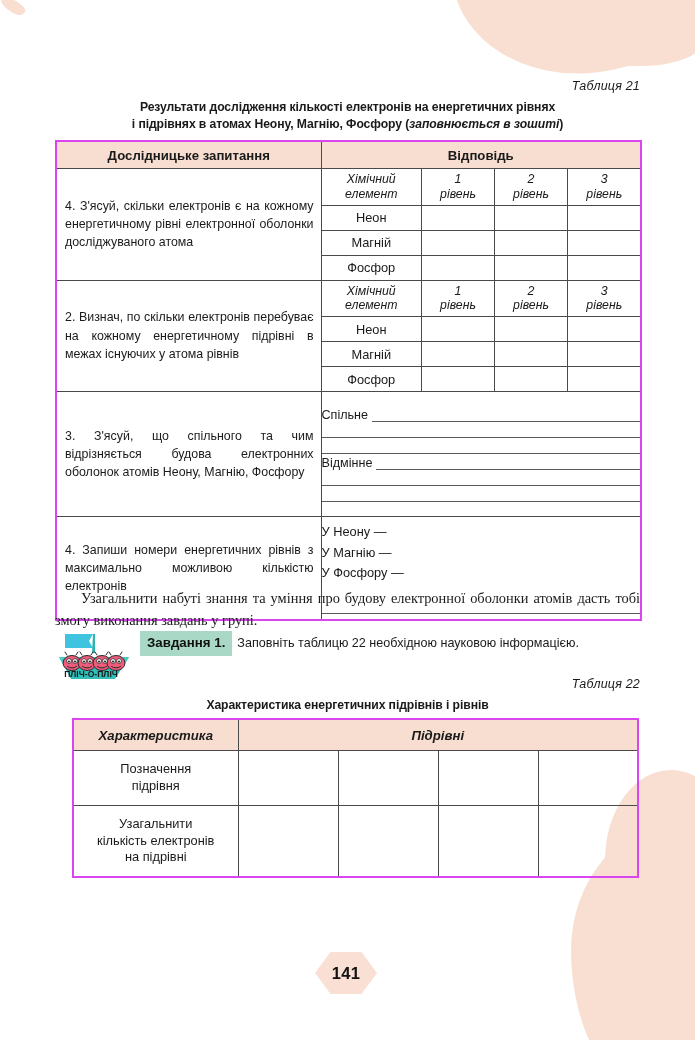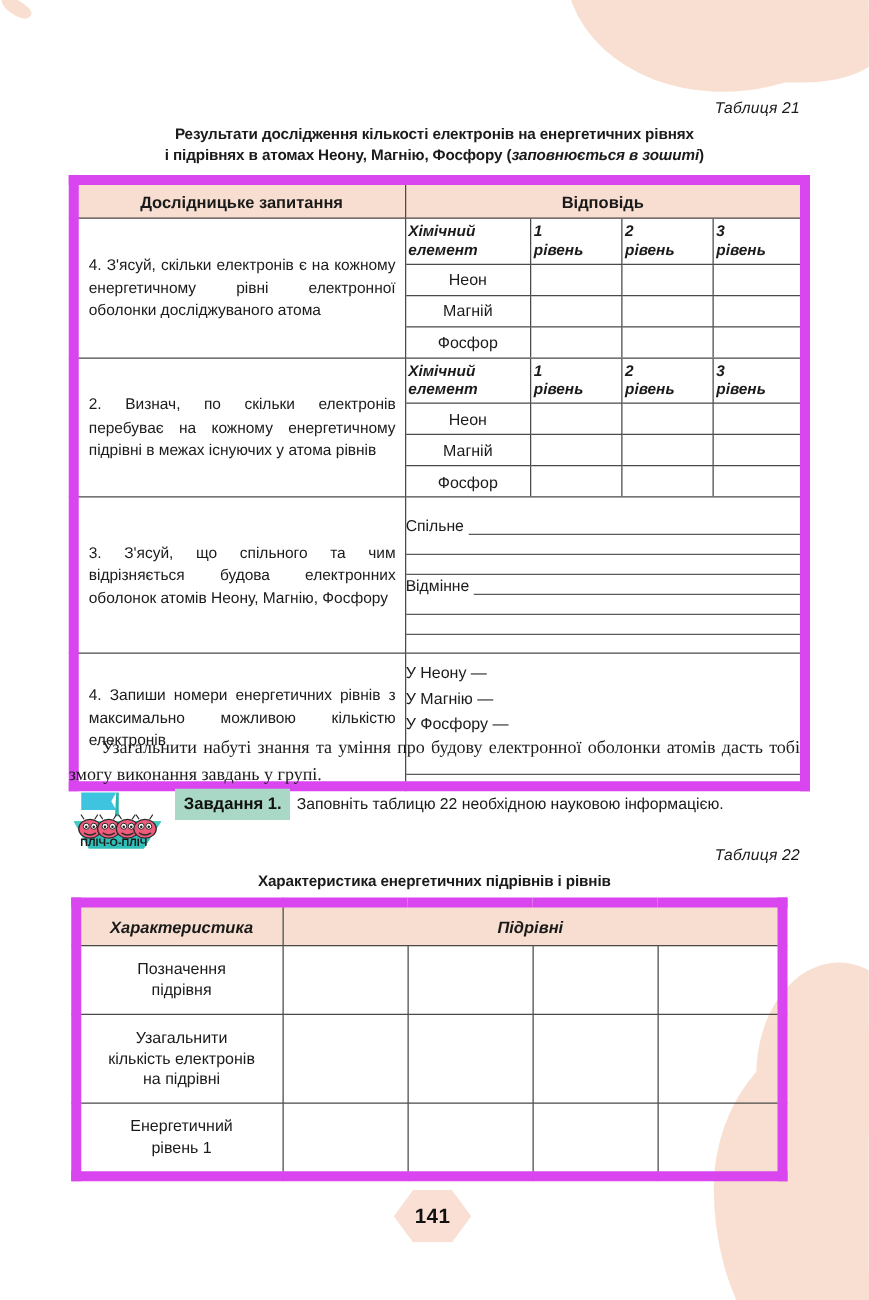--- a/index.html
+++ b/index.html
@@ -42,33 +42,33 @@
 
   .tbl-title{
     font-weight:bold;font-size:12.2px;line-height:1.42;text-align:center;
     letter-spacing:-.1px;
   }
   .tbl-title .it{font-style:italic;}
   #title21{position:absolute;left:55px;top:99px;width:585px;}
 
   
   table{border-collapse:collapse;table-layout:fixed;}
-  .xt{position:absolute;border:8px solid #d946ef;}
+  .xt{position:absolute;border:2px solid #d946ef;}
   .xt td,.xt th{border:1px solid #4a4a4a;padding:0;vertical-align:middle;}
   .hd{background:#f7ded0;font-weight:bold;text-align:center;font-size:13.2px;}
   .hdi{background:#f7ded0;font-weight:bold;font-style:italic;text-align:center;font-size:13.2px;}
 
   
   #t21{left:55px;top:140px;width:585px;}
   #t21 .q{
     font-size:12.4px;line-height:1.47;text-align:justify;
     padding:6px 7px 6px 8px;vertical-align:middle;
   }
   #t21 .subh{
-    font-weight:bold;font-style:italic;font-size:12.3px;text-align:left;
+    font-weight:normal;font-style:italic;font-size:12.3px;text-align:center;
     line-height:1.2;padding:3px 2px;
   }
   #t21 .el{
     font-size:12.8px;text-align:center;padding:3px 2px;
   }
   #t21 .blank{padding:3px 2px;}
   .nested{width:100%;border-collapse:collapse;}
   .nested td{border:1px solid #4a4a4a;}
   .nested tr:first-child td{border-top:none;}
   .nested tr:last-child td{border-bottom:none;}
@@ -101,21 +101,21 @@
   }
   .task-text{
     margin-left:85px;font-size:12.6px;line-height:1.5;text-align:justify;
   }
   .task-text .flow{display:inline;}
 
   #cap22{position:absolute;left:55px;top:677px;width:585px;}
   #title22{position:absolute;left:55px;top:697px;width:585px;}
 
   
-  #t22{left:57px;top:718px;width:565px;padding-left:19px;}
+  #t22{left:72px;top:718px;width:565px;padding-left:19px;}
   #t22 td{height:auto;}
   #t22 .rowlbl{
     text-align:center;font-size:12.8px;line-height:1.32;padding:5px 4px;
   }
   #t22 .cell{padding:5px 4px;}
   #t22 .band{
     background:#f7e4d7;text-align:center;padding:6px 6px 7px 6px;
   }
   #t22 .band .b1{font-weight:bold;font-size:13.2px;line-height:1.35;}
   #t22 .band .b2{font-style:italic;font-size:12.3px;line-height:1.4;}
@@ -390,28 +390,18 @@
           <span>кількість електронів</span><br>
           <span>на підрівні</span>
         </td>
         <td class="cell">&nbsp;</td>
         <td class="cell">&nbsp;</td>
         <td class="cell">&nbsp;</td>
         <td class="cell">&nbsp;</td>
       </tr>
 
 
-      <tr>
-        <td class="rowlbl" style="height:44px">
-          <span>Енергетичний</span><br>
-          <span>рівень 1</span>
-        </td>
-        <td class="cell">&nbsp;</td>
-        <td class="cell">&nbsp;</td>
-        <td class="cell">&nbsp;</td>
-        <td class="cell">&nbsp;</td>
-      </tr>
     </tbody>
   </table>
 
   <div id="pageno">141</div>
 
 </div>
 
 </body></html>

